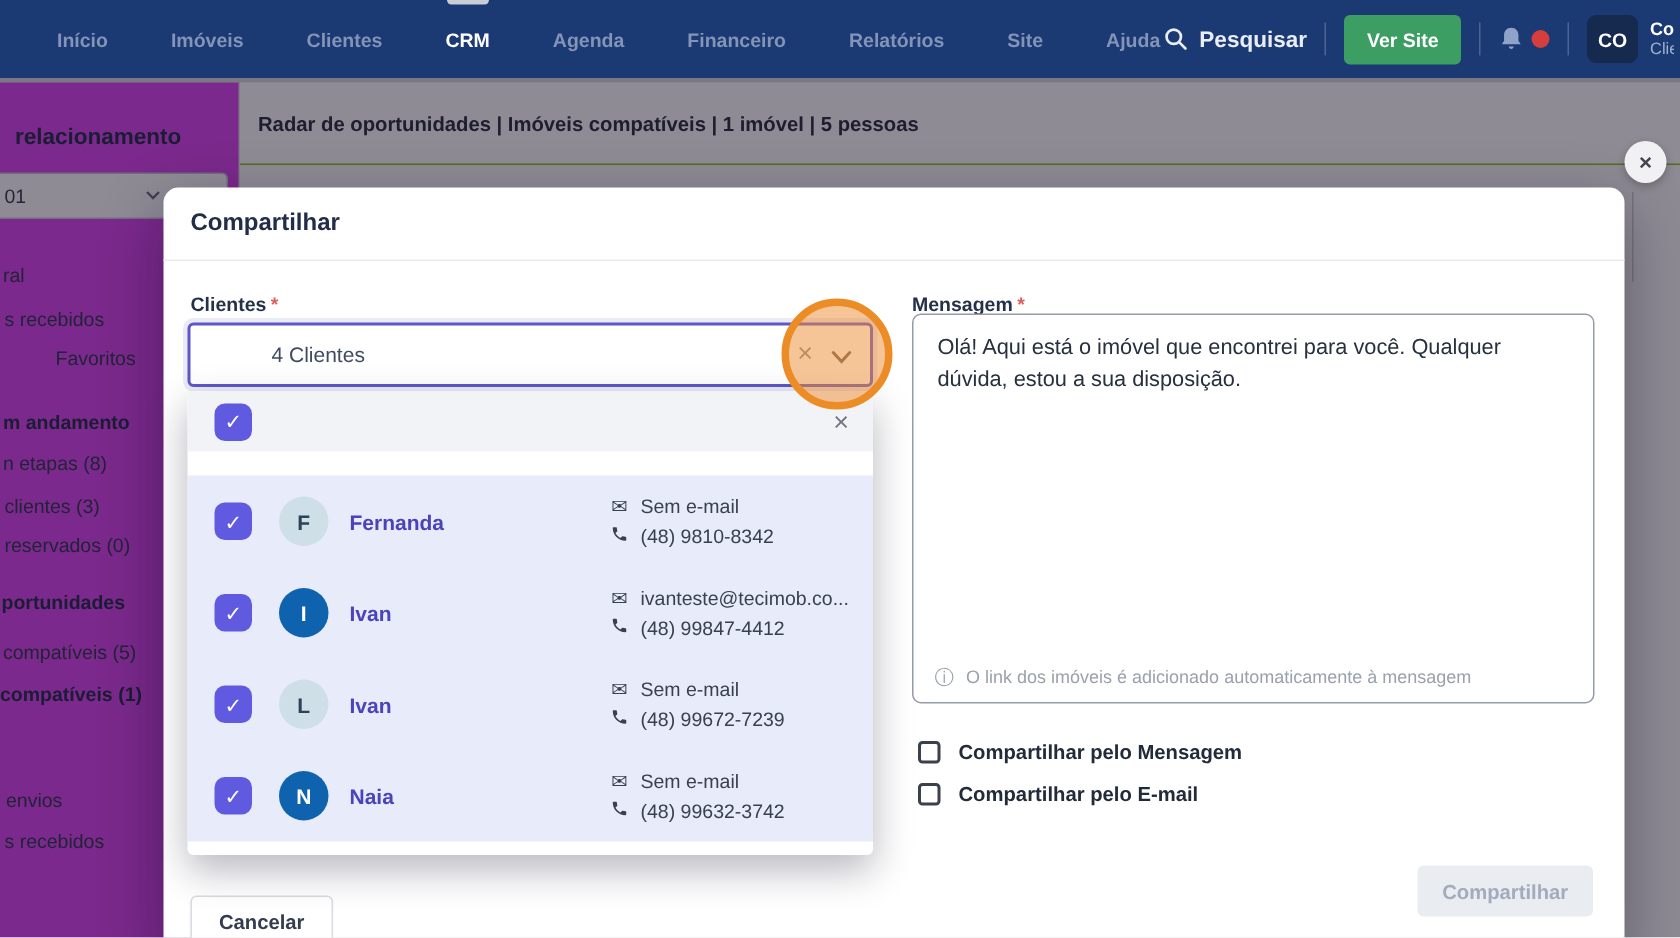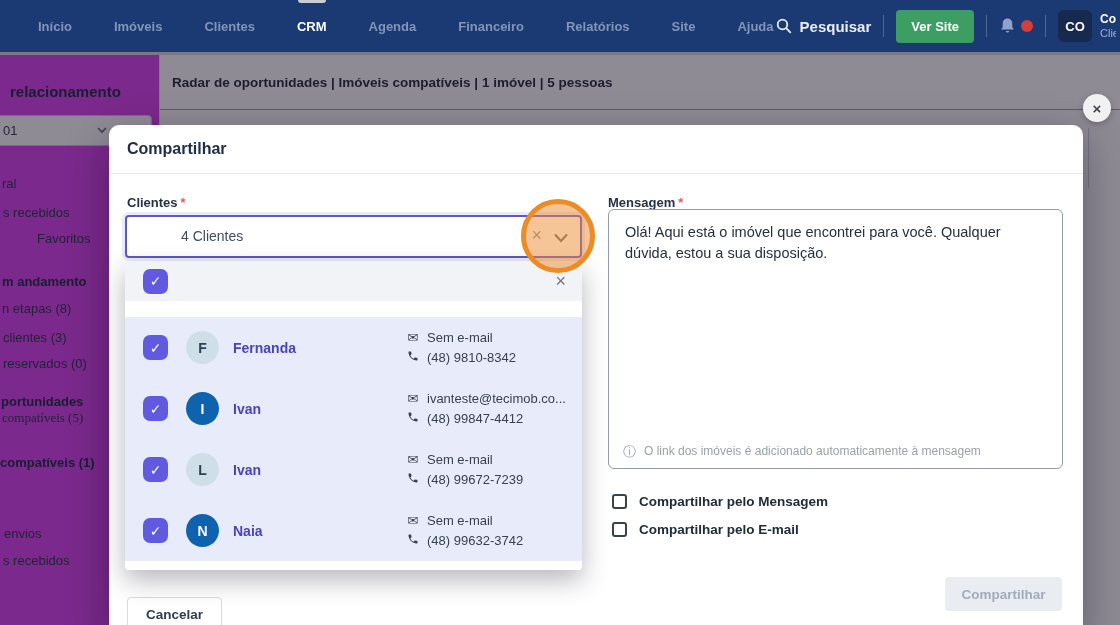--- a/index.html
+++ b/index.html
@@ -142,21 +142,21 @@
       </svg>
   </div>
   <div class="side-item" style="top:121px;left:2px;">ral</div>
   <div class="side-item" style="top:150px;left:3px;">s recebidos</div>
   <div class="side-item" style="top:176px;left:37px;">Favoritos</div>
   <div class="side-item bold" style="top:219px;left:2px;">m andamento</div>
   <div class="side-item" style="top:246px;left:2px;">n etapas (8)</div>
   <div class="side-item" style="top:275px;left:3px;">clientes (3)</div>
   <div class="side-item" style="top:301px;left:3px;">reservados (0)</div>
   <div class="side-item bold" style="top:339px;left:1px;text-align:center;">portunidades</div>
-  <div class="side-item" style="top:355px;left:2px;font-family:Liberation Serif, serif;">compatíveis (5)</div>
+  <div class="side-item" style="top:372px;left:2px;">compatíveis (5)</div>
   <div class="side-item bold" style="top:400px;left:0px;">compatíveis (1)</div>
   <div class="side-item" style="top:471px;left:4px;">envios</div>
   <div class="side-item" style="top:498px;left:3px;">s recebidos</div>
 </div>
 
 <div class="overlay"></div>
 
 <div class="modal-close">
   <span>×</span>
 </div>

